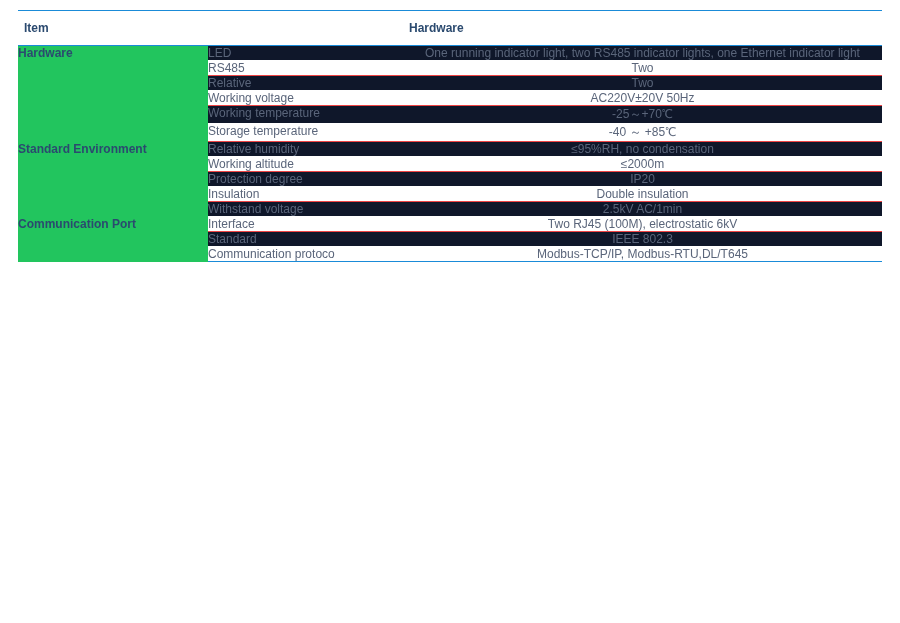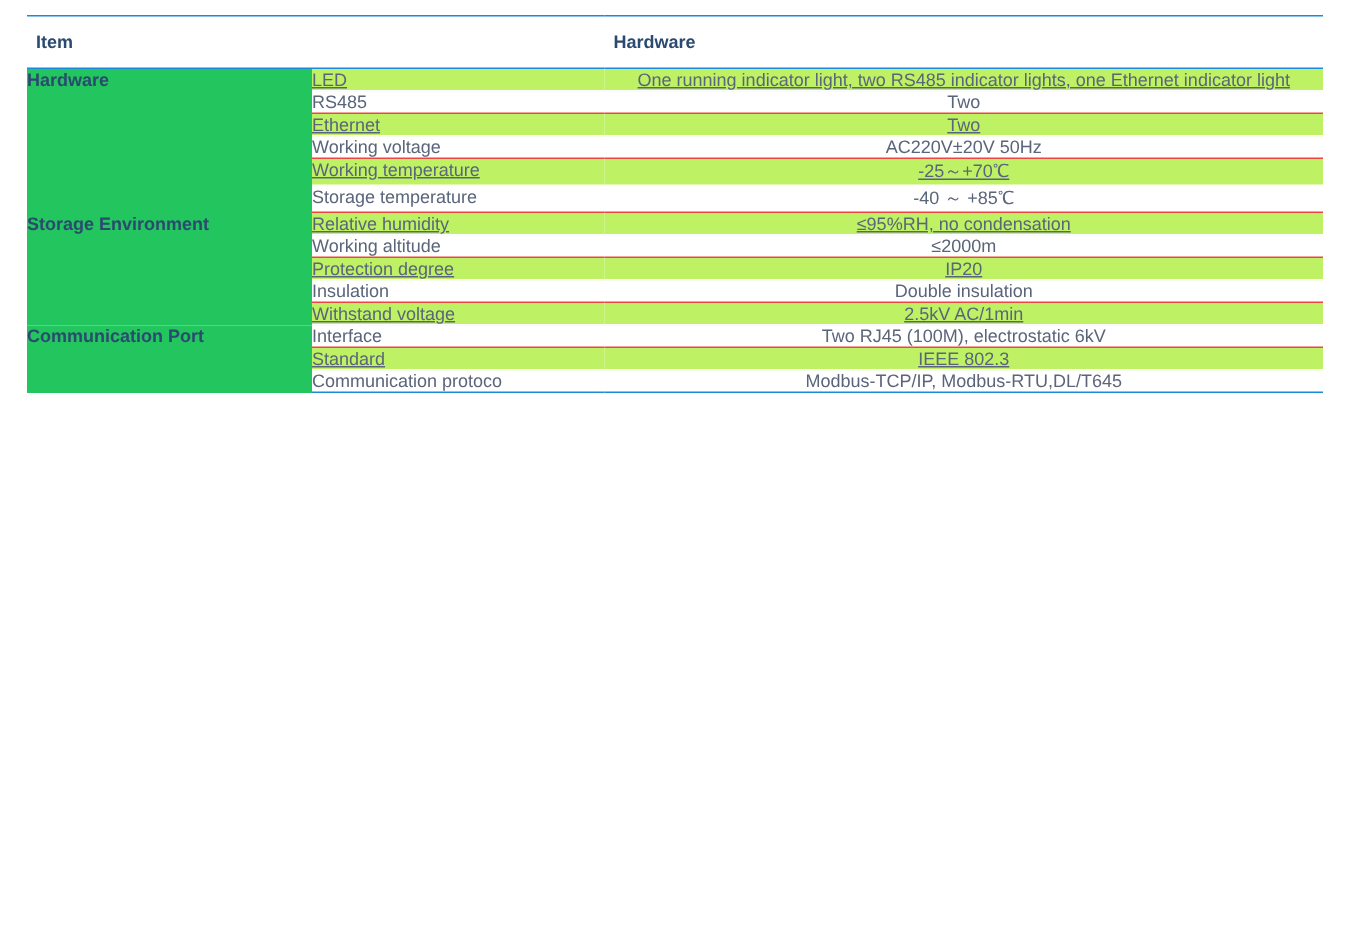--- a/index.html
+++ b/index.html
@@ -42,22 +42,21 @@
     color: #5a657a;
     border-bottom: 1px solid #ffffff;
   }
   .value-cell {
     padding: 12px 10px;
     text-align: center;
     color: #5a657a;
     border-bottom: 1px solid #ffffff;
   }
   .shade {
-    background: #bef264;
-    text-decoration: underline;
+    background: #0f172a;
   }
   .plain {
     background: #ffffff;
   }
   .plain.label-cell,
   .plain.value-cell {
     border-bottom: 1px solid #ef4444;
   }
   .col-item  { width: 190px; }
   .col-label { width: 195px; }
@@ -84,37 +83,37 @@
       <tr>
         <td class="group-cell" rowspan="6">Hardware</td>
         <td class="label-cell shade">LED</td>
         <td class="value-cell shade">One running indicator light, two RS485 indicator lights, one Ethernet indicator light</td>
       </tr>
       <tr>
         <td class="label-cell plain">RS485</td>
         <td class="value-cell plain">Two</td>
       </tr>
       <tr>
-        <td class="label-cell shade">Ethernet</td>
+        <td class="label-cell shade">Relative</td>
         <td class="value-cell shade">Two</td>
       </tr>
       <tr>
         <td class="label-cell plain">Working voltage</td>
         <td class="value-cell plain">AC220V±20V 50Hz</td>
       </tr>
       <tr>
         <td class="label-cell shade">Working temperature</td>
         <td class="value-cell shade">-25～+70℃</td>
       </tr>
       <tr>
         <td class="label-cell plain">Storage temperature</td>
         <td class="value-cell plain">-40 ～ +85℃</td>
       </tr>
       <tr>
-        <td class="group-cell" rowspan="5">Storage Environment</td>
+        <td class="group-cell" rowspan="5">Standard Environment</td>
         <td class="label-cell shade">Relative humidity</td>
         <td class="value-cell shade">≤95%RH, no condensation</td>
       </tr>
       <tr>
         <td class="label-cell plain">Working altitude</td>
         <td class="value-cell plain">≤2000m</td>
       </tr>
       <tr>
         <td class="label-cell shade">Protection degree</td>
         <td class="value-cell shade">IP20</td>

